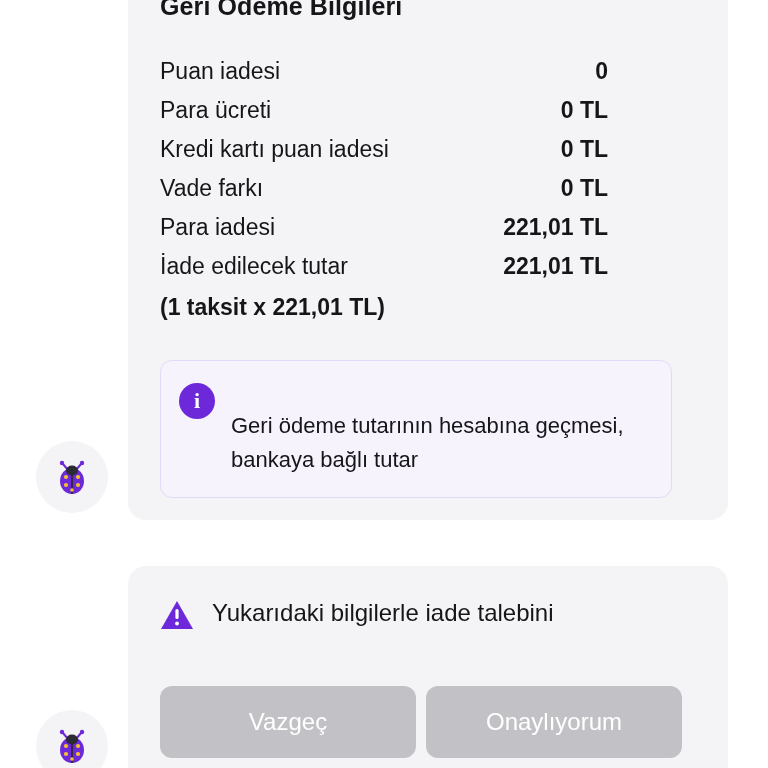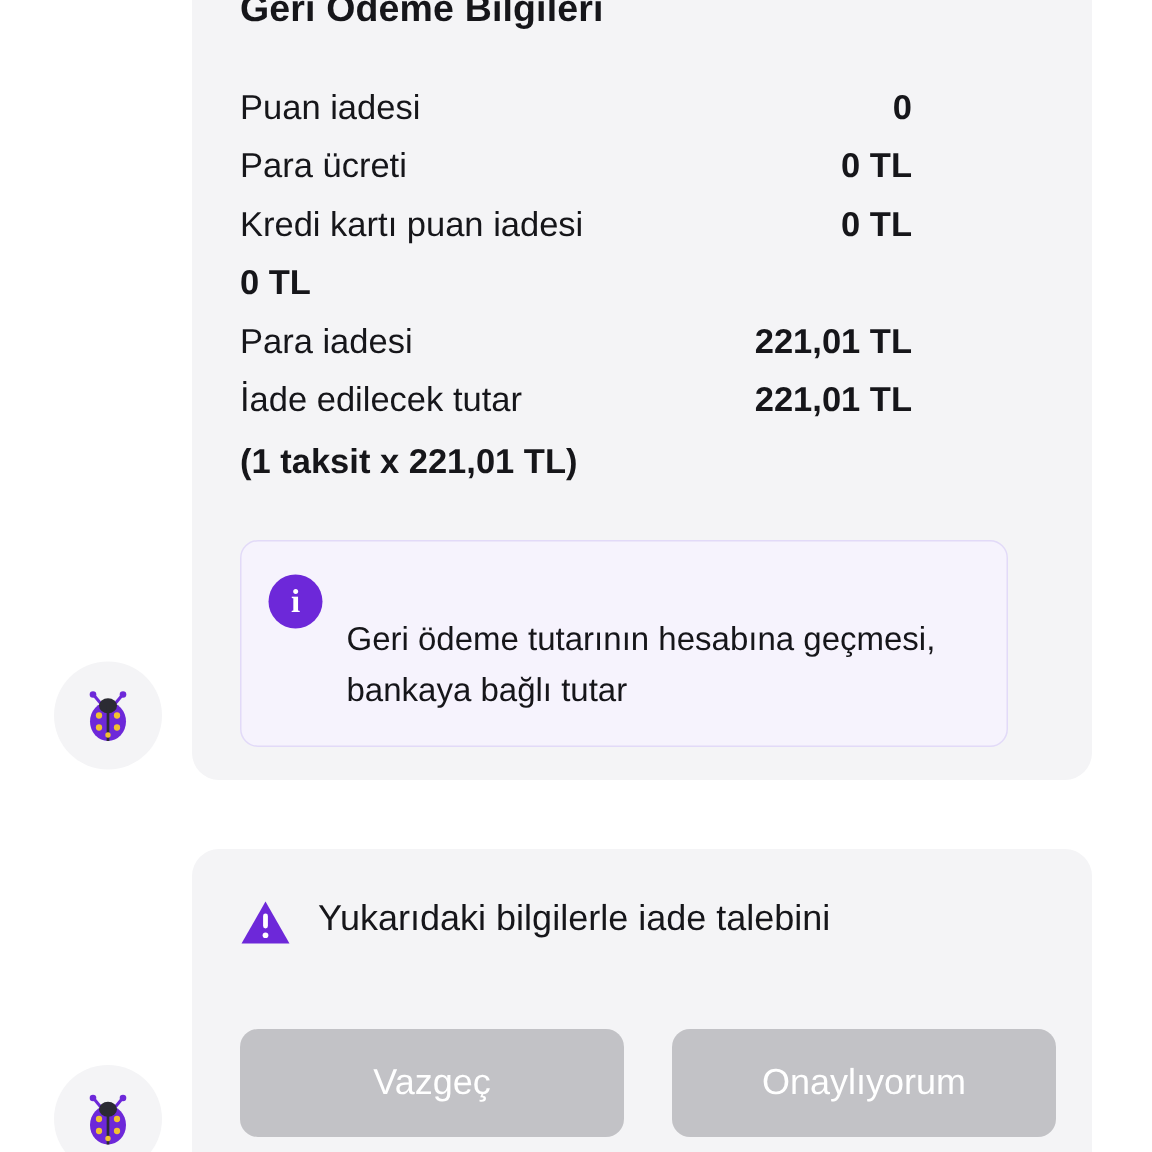--- a/index.html
+++ b/index.html
@@ -145,21 +145,21 @@
   .confirm-text {
     font-size: 24px;
     line-height: 37px;
     color: #16161a;
   }
   .btn-row {
     position: absolute;
     left: 32px;
     top: 120px;
     display: flex;
-    gap: 32px;
+    gap: 10px;
   }
   .btn {
     width: 256px;
     height: 72px;
     border: none;
     border-radius: 12px;
     background: #c2c2c6;
     color: #ffffff;
     font-size: 24px;
     font-family: "Liberation Sans", sans-serif;
@@ -199,20 +199,21 @@
       </div>
       <div class="row">
         <span class="row-label">Para ücreti</span>
         <span class="row-value">0 TL</span>
       </div>
       <div class="row">
         <span class="row-label">Kredi kartı puan iadesi</span>
         <span class="row-value">0 TL</span>
       </div>
       <div class="row">
+        <span class="row-label">Vade farkı</span>
         <span class="row-value">0 TL</span>
       </div>
       <div class="row">
         <span class="row-label">Para iadesi</span>
         <span class="row-value">221,01 TL</span>
       </div>
       <div class="row">
         <span class="row-label">İade edilecek tutar</span>
         <span class="row-value">221,01 TL</span>
       </div>

